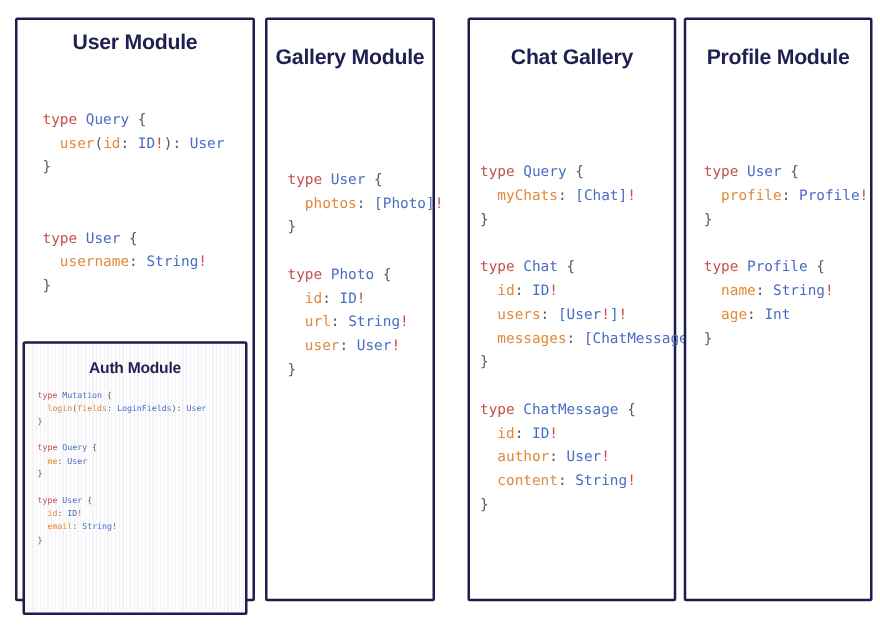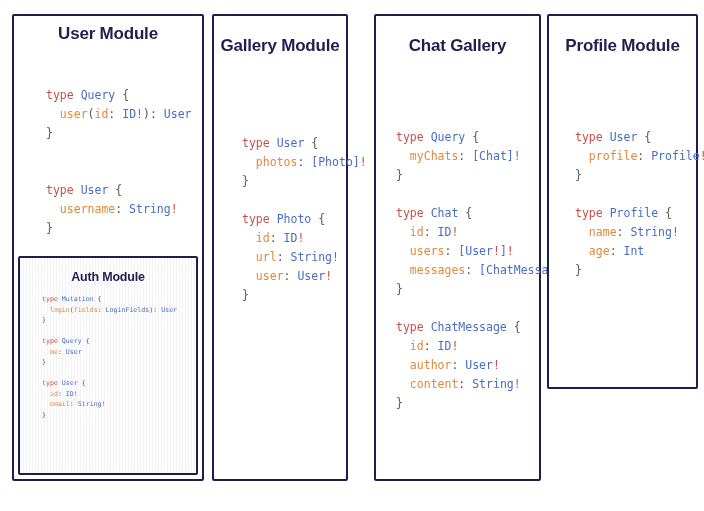--- a/index.html
+++ b/index.html
@@ -26,21 +26,21 @@
   .card {
     position: absolute;
     box-sizing: border-box;
     background: #ffffff;
     border: 2px solid #1d1d4e;
     border-radius: 2px;
   }
   .card-user    { left: 12px;  top: 14px; width: 192px; height: 467px; }
   .card-gallery { left: 212px; top: 14px; width: 136px; height: 467px; }
   .card-chat    { left: 374px; top: 14px; width: 167px; height: 467px; }
-  .card-profile { left: 547px; top: 14px; width: 151px; height: 375px; }
+  .card-profile { left: 547px; top: 14px; width: 151px; height: 467px; }
 
   .card-title {
     text-align: center;
     font-size: 17px;
     font-weight: bold;
     color: #1f1f50;
     letter-spacing: -0.2px;
     margin: 0;
     padding: 0;
   }
@@ -49,39 +49,38 @@
   .card-chat    .card-title { padding-top: 20px; }
   .card-profile .card-title { padding-top: 20px; }
 
   
   .code {
     font-family: "DejaVu Sans Mono", "Liberation Mono", monospace;
     font-size: 11.5px;
     line-height: 19px;
     white-space: pre;
     color: #4f4f4f;
-    margin-left: 12px;
   }
   .code .kw   { color: #c4504c; }
   .code .ty   { color: #4a6cc4; }
   .code .fld  { color: #e08a3c; }
   .code .pun  { color: #5a5a5a; }
   .code .bang { color: #c4504c; }
 
   .code-user    { position: absolute; left: 20px;  top: 70px; }
   .code-gallery { position: absolute; left: 16px;  top: 118px; }
   .code-chat    { position: absolute; left: 8px;   top: 112px; }
   .code-profile { position: absolute; left: 14px;  top: 112px; }
 
   
   .card-auth {
     position: absolute;
     box-sizing: border-box;
     left: 4px;
-    top: 240px;
+    top: 257px;
     width: 180px;
     height: 219px;
     background: #fdfdfe;
     border: 2px solid #1d1d4e;
     border-radius: 2px;
     overflow: hidden;
   }
   .card-auth .ruled {
     position: absolute;
     left: 0; top: 0; right: 0; bottom: 0;

